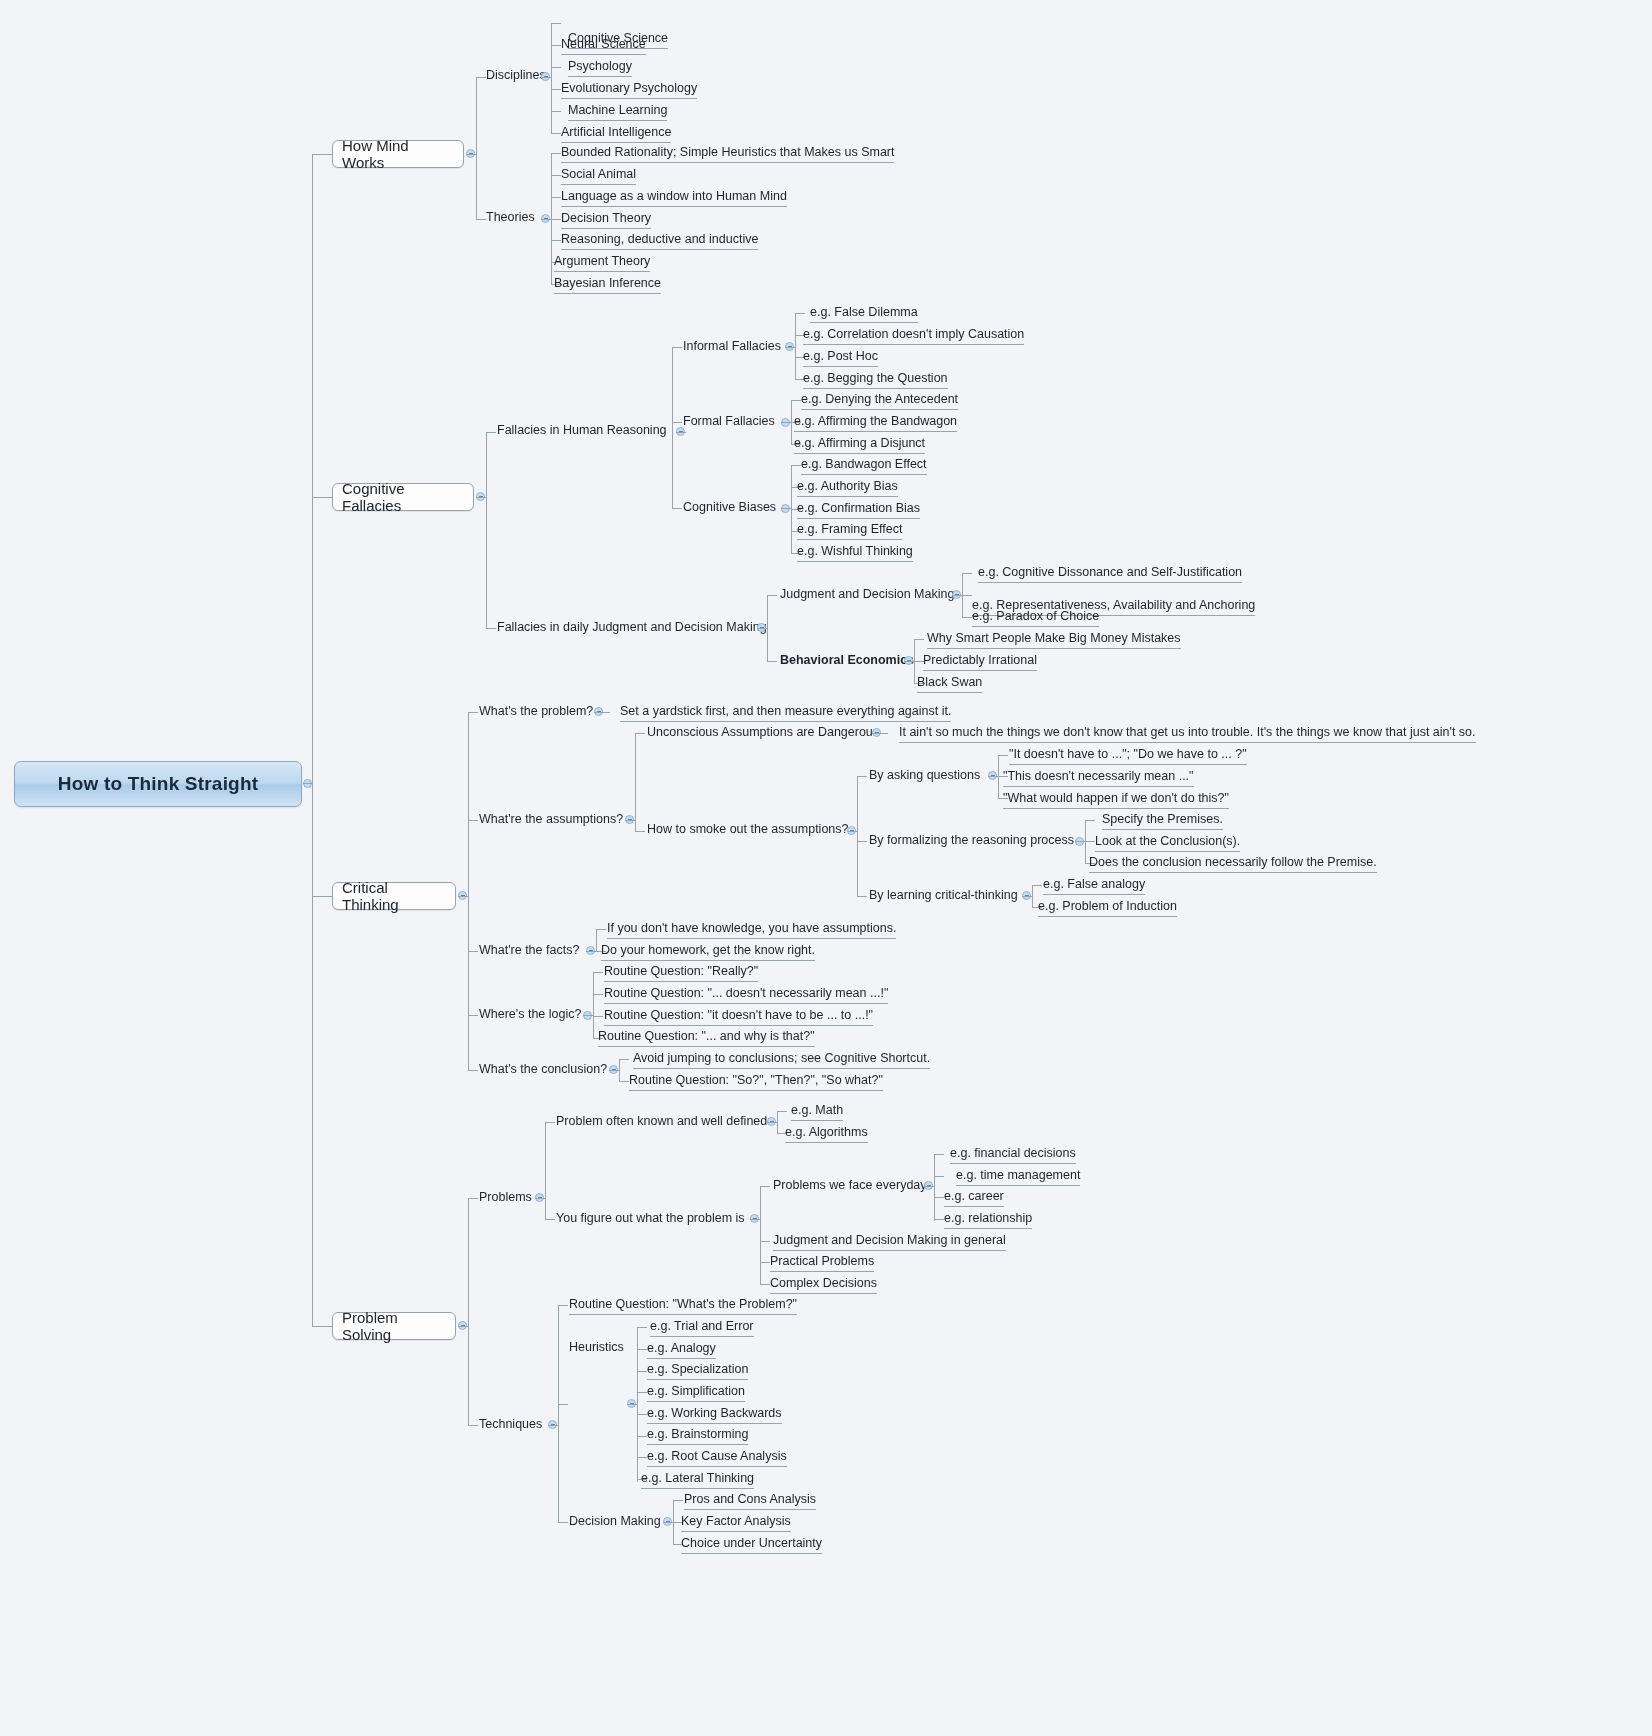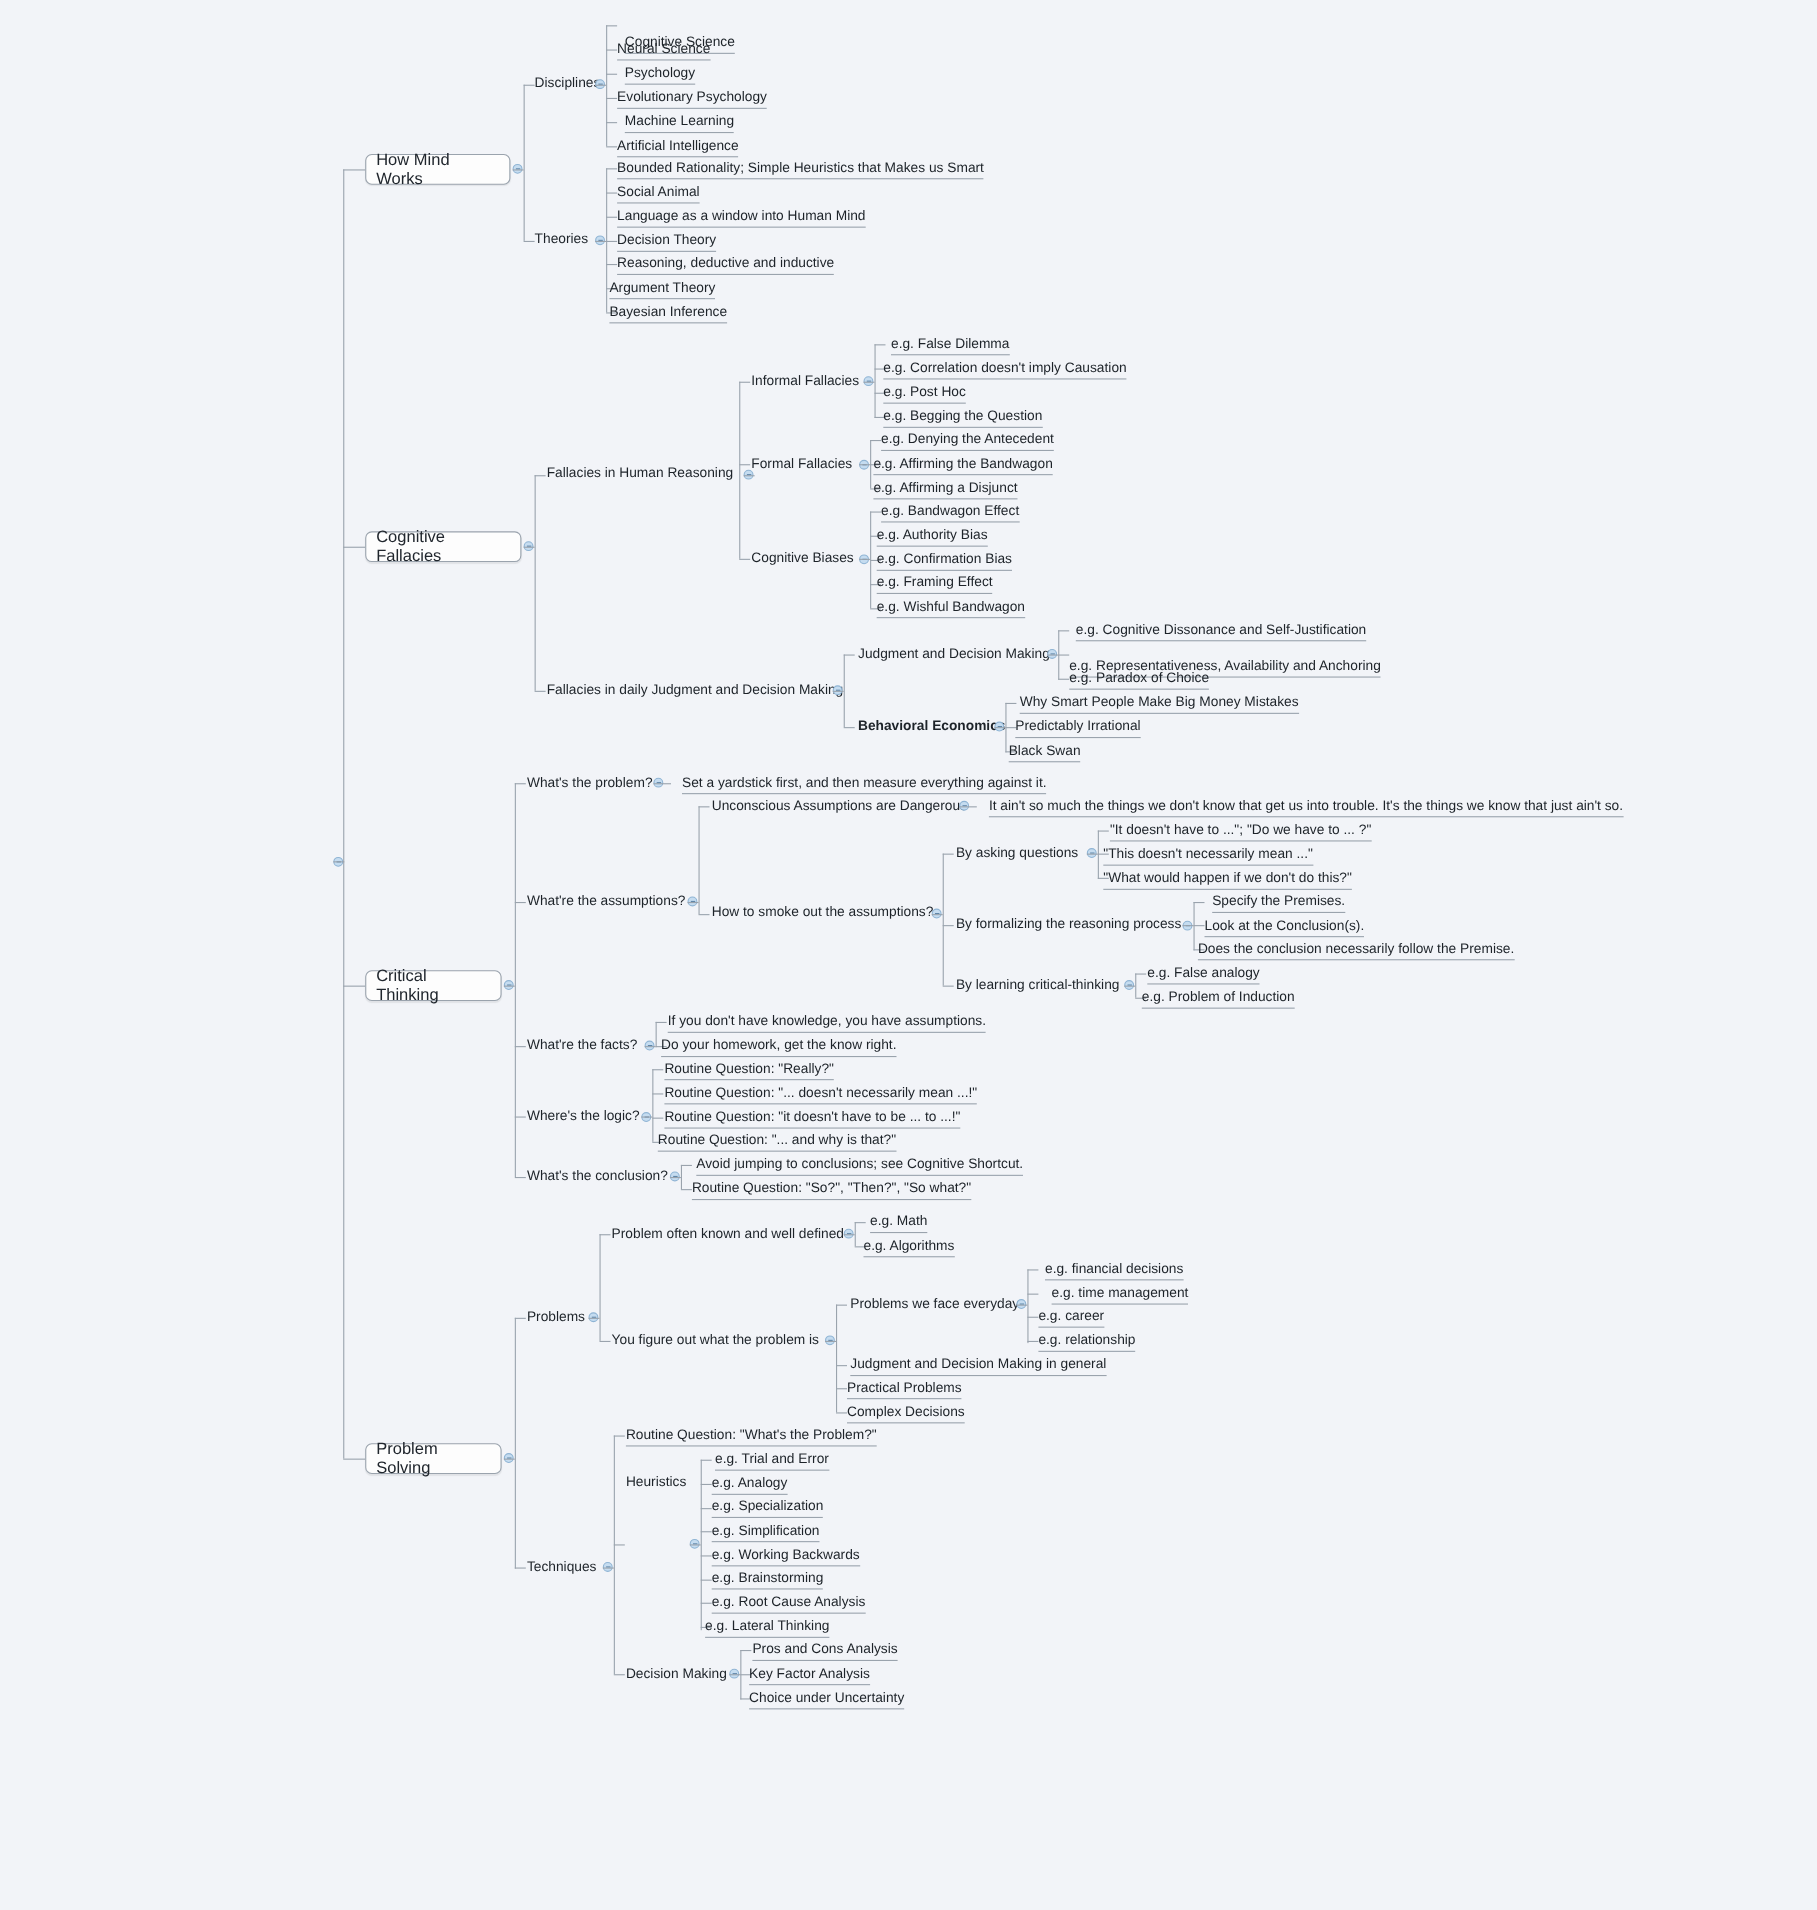--- a/index.html
+++ b/index.html
@@ -67,20 +67,21 @@
   }
   
   .h { position: absolute; height: 1.4px; background: #9aa3ad; }
   .v { position: absolute; width: 1.4px; background: #9aa3ad; }
 </style>
 </head>
 <body>
 
 <div id="canvas">
 
+  <div class="root">How to Think Straight</div>
   <div class="bul" style="left:303px; top:779px;"></div>
 
   <div class="h" style="left:303px; top:783px; width:10px;"></div>
   <div class="v" style="left:312px; top:154px; height:1172px;"></div>
   <div class="h" style="left:312px; top:154px; width:20px;"></div>
   <div class="h" style="left:312px; top:497px; width:20px;"></div>
   <div class="h" style="left:312px; top:896px; width:20px;"></div>
   <div class="h" style="left:312px; top:1326px; width:20px;"></div>
 
   <div class="l1" style="left:332px; top:140px; width:132px;">How Mind Works</div>
@@ -176,21 +177,21 @@
   <div class="h" style="left:791px; top:465px; width:10px;"></div>
   <div class="h" style="left:791px; top:487px; width:10px;"></div>
   <div class="h" style="left:791px; top:509px; width:10px;"></div>
   <div class="h" style="left:791px; top:531px; width:10px;"></div>
   <div class="h" style="left:791px; top:553px; width:10px;"></div>
 
   <div class="t" style="left:801px; top:457px;">e.g. Bandwagon Effect</div>
   <div class="t" style="left:797px; top:479px;">e.g. Authority Bias</div>
   <div class="t" style="left:797px; top:501px;">e.g. Confirmation Bias</div>
   <div class="t" style="left:797px; top:522px;">e.g. Framing Effect</div>
-  <div class="t" style="left:797px; top:544px;">e.g. Wishful Bandwagon</div>
+  <div class="t" style="left:797px; top:544px;">e.g. Wishful Thinking</div>
 
   <div class="t" style="left:497px; top:620px; border-bottom:none;">Fallacies in daily Judgment and Decision Making</div>
   <div class="bul" style="left:757px; top:623px;"></div>
   <div class="h" style="left:757px; top:628px; width:10px;"></div>
   <div class="v" style="left:767px; top:595px; height:66px;"></div>
   <div class="h" style="left:767px; top:595px; width:10px;"></div>
   <div class="h" style="left:767px; top:661px; width:10px;"></div>
 
   <div class="t" style="left:780px; top:587px; border-bottom:none;">Judgment and Decision Making</div>
   <div class="bul" style="left:952px; top:590px;"></div>

